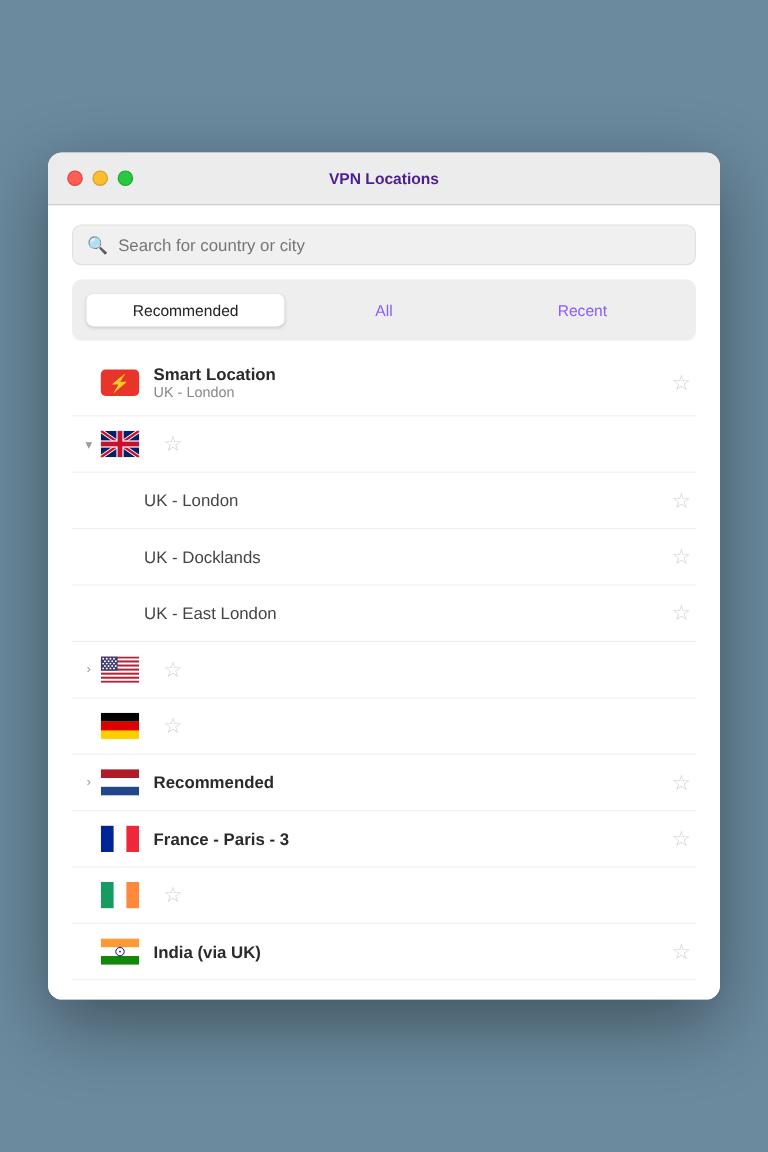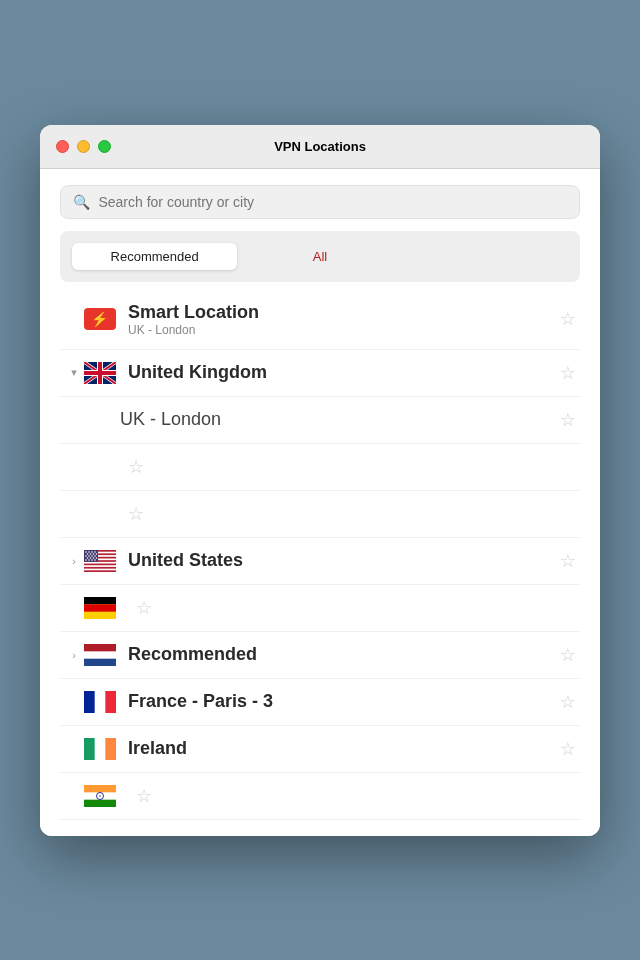--- a/index.html
+++ b/index.html
@@ -45,21 +45,21 @@
       border-radius: 50%;
     }
 
     .tl-red { background: #ff5f57; border: 1px solid #e0443e; }
     .tl-yellow { background: #febc2e; border: 1px solid #d4a029; }
     .tl-green { background: #28c840; border: 1px solid #1aab29; }
 
     .titlebar-title {
       font-size: 13px;
       font-weight: 600;
-      color: #000000;
+      color: #4c1d95;
     }
 
     .content {
       background: white;
       padding: 16px 20px 0;
     }
 
     .search-bar {
       display: flex;
       align-items: center;
@@ -122,21 +122,21 @@
       color: white;
       font-size: 14px;
       font-weight: 700;
     }
 
     .item-text {
       flex: 1;
     }
 
     .item-name {
-      font-size: 18px;
+      font-size: 14px;
       font-weight: 600;
       color: #2a2a2a;
     }
 
     .item-sub {
       font-size: 12px;
       color: #888;
     }
 
     .star {
@@ -210,21 +210,21 @@
       background: #eeeeee;
       border-radius: 8px;
       padding: 12px;
       margin-bottom: 4px;
     }
 
     .tab-btn {
       text-align: center;
       padding: 6px 0;
       font-size: 13px;
-      color: #b91c1c;
+      color: #8b5cf6;
       cursor: pointer;
       border-radius: 6px;
     }
 
     .tab-btn.active {
       background: white;
       color: #222;
       font-weight: 500;
       box-shadow: 0 1px 3px rgba(0,0,0,0.15);
     }
@@ -244,20 +244,21 @@
 
   <div class="content">
     <div class="search-bar">
       <span class="search-icon">🔍</span>
       <input class="search-input" type="text" placeholder="Search for country or city" style="">
     </div>
 
     <div class="tabs-row">
       <div class="tab-btn active">Recommended</div>
       <div class="tab-btn">All</div>
+      <div class="tab-btn">Recent</div>
     </div>
 
     <div class="list">
 
       <div class="list-item">
         <div class="chevron"></div>
         <div class="flag-smart">
           <span class="flag-smart-inner">⚡</span>
         </div>
         <div class="item-text">
@@ -273,38 +274,41 @@
           <rect width="32" height="22" fill="#012169"></rect>
           <line x1="0" y1="0" x2="32" y2="22" stroke="white" stroke-width="3.5"></line>
           <line x1="32" y1="0" x2="0" y2="22" stroke="white" stroke-width="3.5"></line>
           <line x1="0" y1="0" x2="32" y2="22" stroke="#C8102E" stroke-width="2"></line>
           <line x1="32" y1="0" x2="0" y2="22" stroke="#C8102E" stroke-width="2"></line>
           <rect x="13" y="0" width="6" height="22" fill="white"></rect>
           <rect x="0" y="8" width="32" height="6" fill="white"></rect>
           <rect x="14" y="0" width="4" height="22" fill="#C8102E"></rect>
           <rect x="0" y="9" width="32" height="4" fill="#C8102E"></rect>
         </svg>
-        <div class="item-text">
-          <div class="item-name">United Kingdom</div>
-        </div>
         <span class="star">☆</span>
       </div>
 
       <div class="list-item sub-item">
         <div class="item-text">
           <div class="item-name">UK - London</div>
         </div>
         <span class="star">☆</span>
       </div>
 
       <div class="list-item sub-item">
+        <div class="item-text">
+          <div class="item-name">UK - Docklands</div>
+        </div>
         <span class="star">☆</span>
       </div>
 
       <div class="list-item sub-item">
+        <div class="item-text">
+          <div class="item-name">UK - East London</div>
+        </div>
         <span class="star">☆</span>
       </div>
 
       <div class="list-item">
         <div class="chevron">›</div>
         <svg class="flag-us-svg" viewBox="0 0 32 22" xmlns="http://www.w3.org/2000/svg">
           <rect width="32" height="22" fill="#B22234"></rect>
           <rect y="1.69" width="32" height="1.69" fill="white"></rect>
           <rect y="5.08" width="32" height="1.69" fill="white"></rect>
           <rect y="8.46" width="32" height="1.69" fill="white"></rect>
@@ -326,23 +330,20 @@
           <circle cx="11" cy="6" r="0.8" fill="white"></circle>
           <circle cx="3.5" cy="8" r="0.8" fill="white"></circle>
           <circle cx="6.5" cy="8" r="0.8" fill="white"></circle>
           <circle cx="9.5" cy="8" r="0.8" fill="white"></circle>
           <circle cx="12.5" cy="8" r="0.8" fill="white"></circle>
           <circle cx="2" cy="10" r="0.8" fill="white"></circle>
           <circle cx="5" cy="10" r="0.8" fill="white"></circle>
           <circle cx="8" cy="10" r="0.8" fill="white"></circle>
           <circle cx="11" cy="10" r="0.8" fill="white"></circle>
         </svg>
-        <div class="item-text">
-          <div class="item-name">United States</div>
-        </div>
         <span class="star">☆</span>
       </div>
 
       <div class="list-item">
         <div class="chevron"></div>
         <svg class="flag-de-svg" viewBox="0 0 32 22" xmlns="http://www.w3.org/2000/svg">
           <rect width="32" height="22" fill="#FFCE00"></rect>
           <rect width="32" height="7.33" fill="#000000"></rect>
           <rect y="7.33" width="32" height="7.33" fill="#DD0000"></rect>
         </svg>
@@ -375,33 +376,33 @@
         <span class="star">☆</span>
       </div>
 
       <div class="list-item">
         <div class="chevron"></div>
         <svg class="flag-ie-svg" viewBox="0 0 32 22" xmlns="http://www.w3.org/2000/svg">
           <rect width="32" height="22" fill="#FFFFFF"></rect>
           <rect width="10.67" height="22" fill="#169B62"></rect>
           <rect x="21.33" width="10.67" height="22" fill="#FF883E"></rect>
         </svg>
-        <div class="item-text">
-          <div class="item-name">Ireland</div>
-        </div>
         <span class="star">☆</span>
       </div>
 
       <div class="list-item">
         <div class="chevron"></div>
         <svg class="flag-in-svg" viewBox="0 0 32 22" xmlns="http://www.w3.org/2000/svg">
           <rect width="32" height="22" fill="#FFFFFF"></rect>
           <rect width="32" height="7.33" fill="#FF9933"></rect>
           <rect y="14.67" width="32" height="7.33" fill="#138808"></rect>
           <circle cx="16" cy="11" r="3.5" fill="none" stroke="#000080" stroke-width="0.8"></circle>
           <circle cx="16" cy="11" r="0.7" fill="#000080"></circle>
         </svg>
+        <div class="item-text">
+          <div class="item-name">India (via UK)</div>
+        </div>
         <span class="star">☆</span>
       </div>
 
     </div>
   </div>
 </div>
 
 </body></html>

